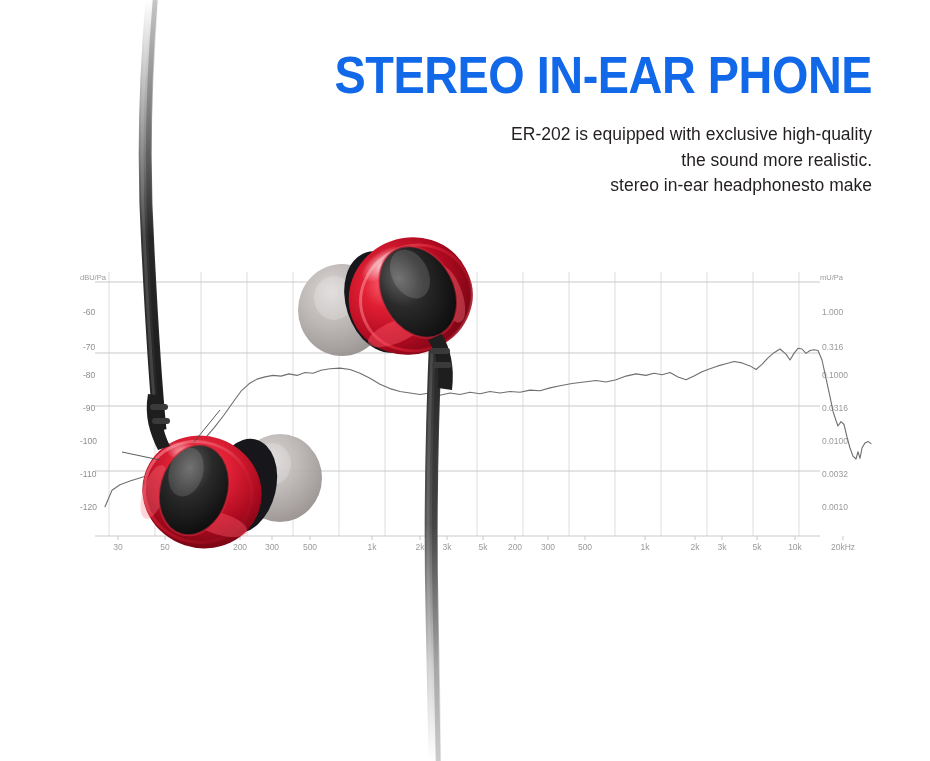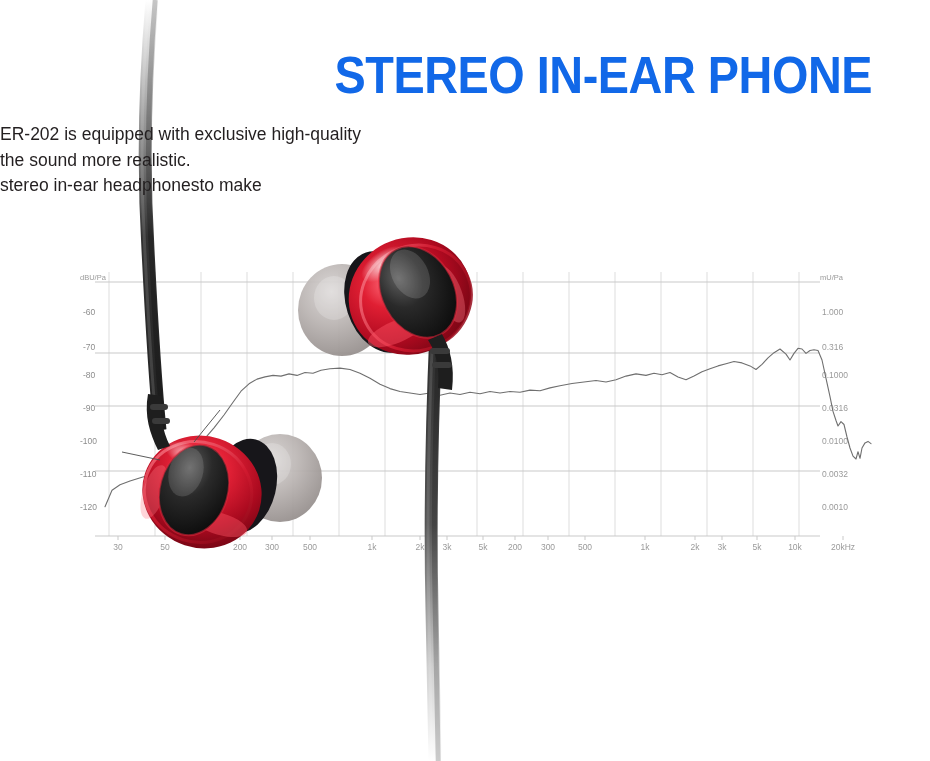--- a/index.html
+++ b/index.html
@@ -19,21 +19,21 @@
     font-weight: 700;
     letter-spacing: -0.5px;
     color: #1168e8;
     font-family: "Liberation Sans", sans-serif;
     transform: scaleX(0.90);
     transform-origin: 100% 50%;
     white-space: nowrap;
   }
   #subhead {
     position: absolute; left: 0; top: 122px; width: 872px;
-    text-align: left;
+    text-align: right;
     font-size: 17.5px; line-height: 25.5px;
     color: #231f20;
     font-family: "Liberation Sans", sans-serif;
   }
   #subhead .sline { display: block; }
 
   
   #chart-wrap { position: absolute; left: 0; top: 0; width: 750px; height: 761px; }
   #chart-svg { position: absolute; left: 0; top: 0; }
 

